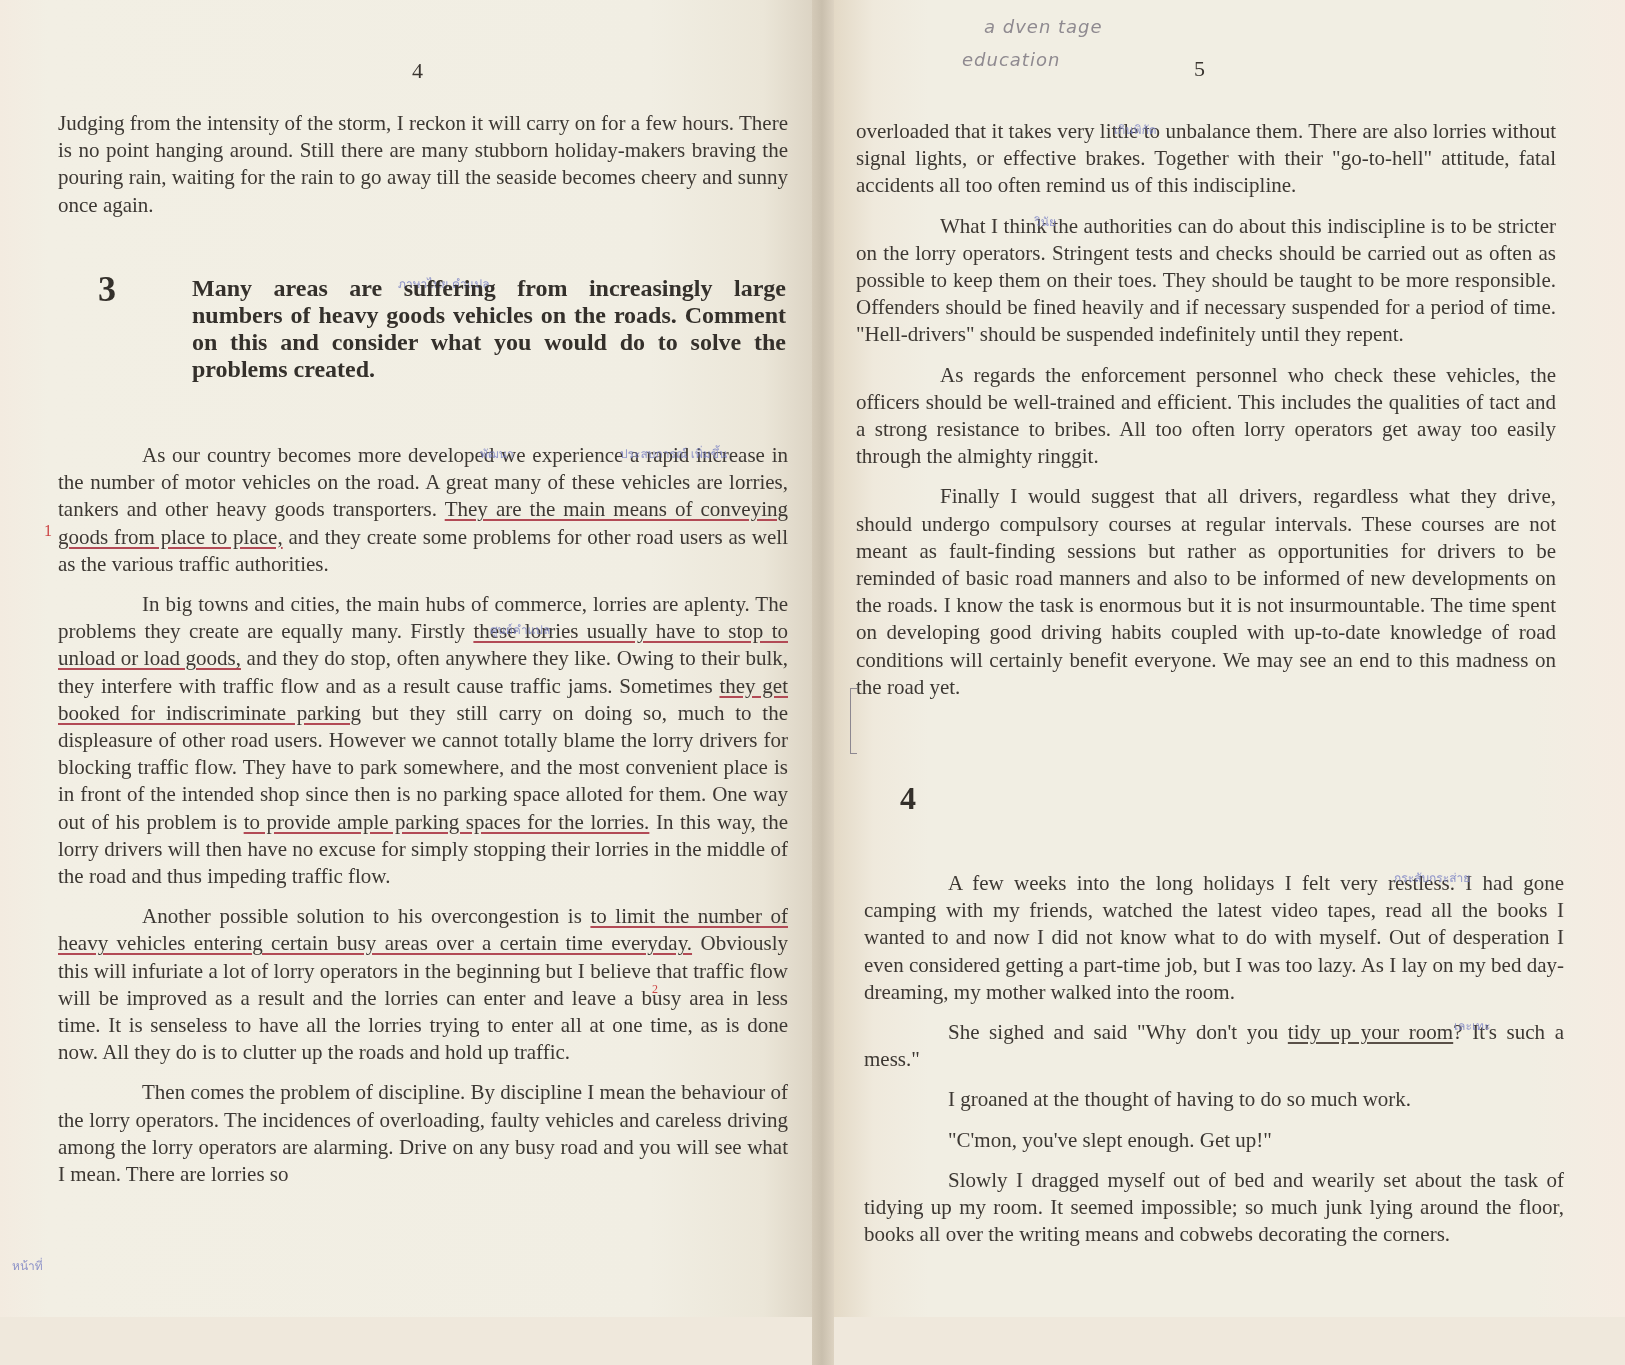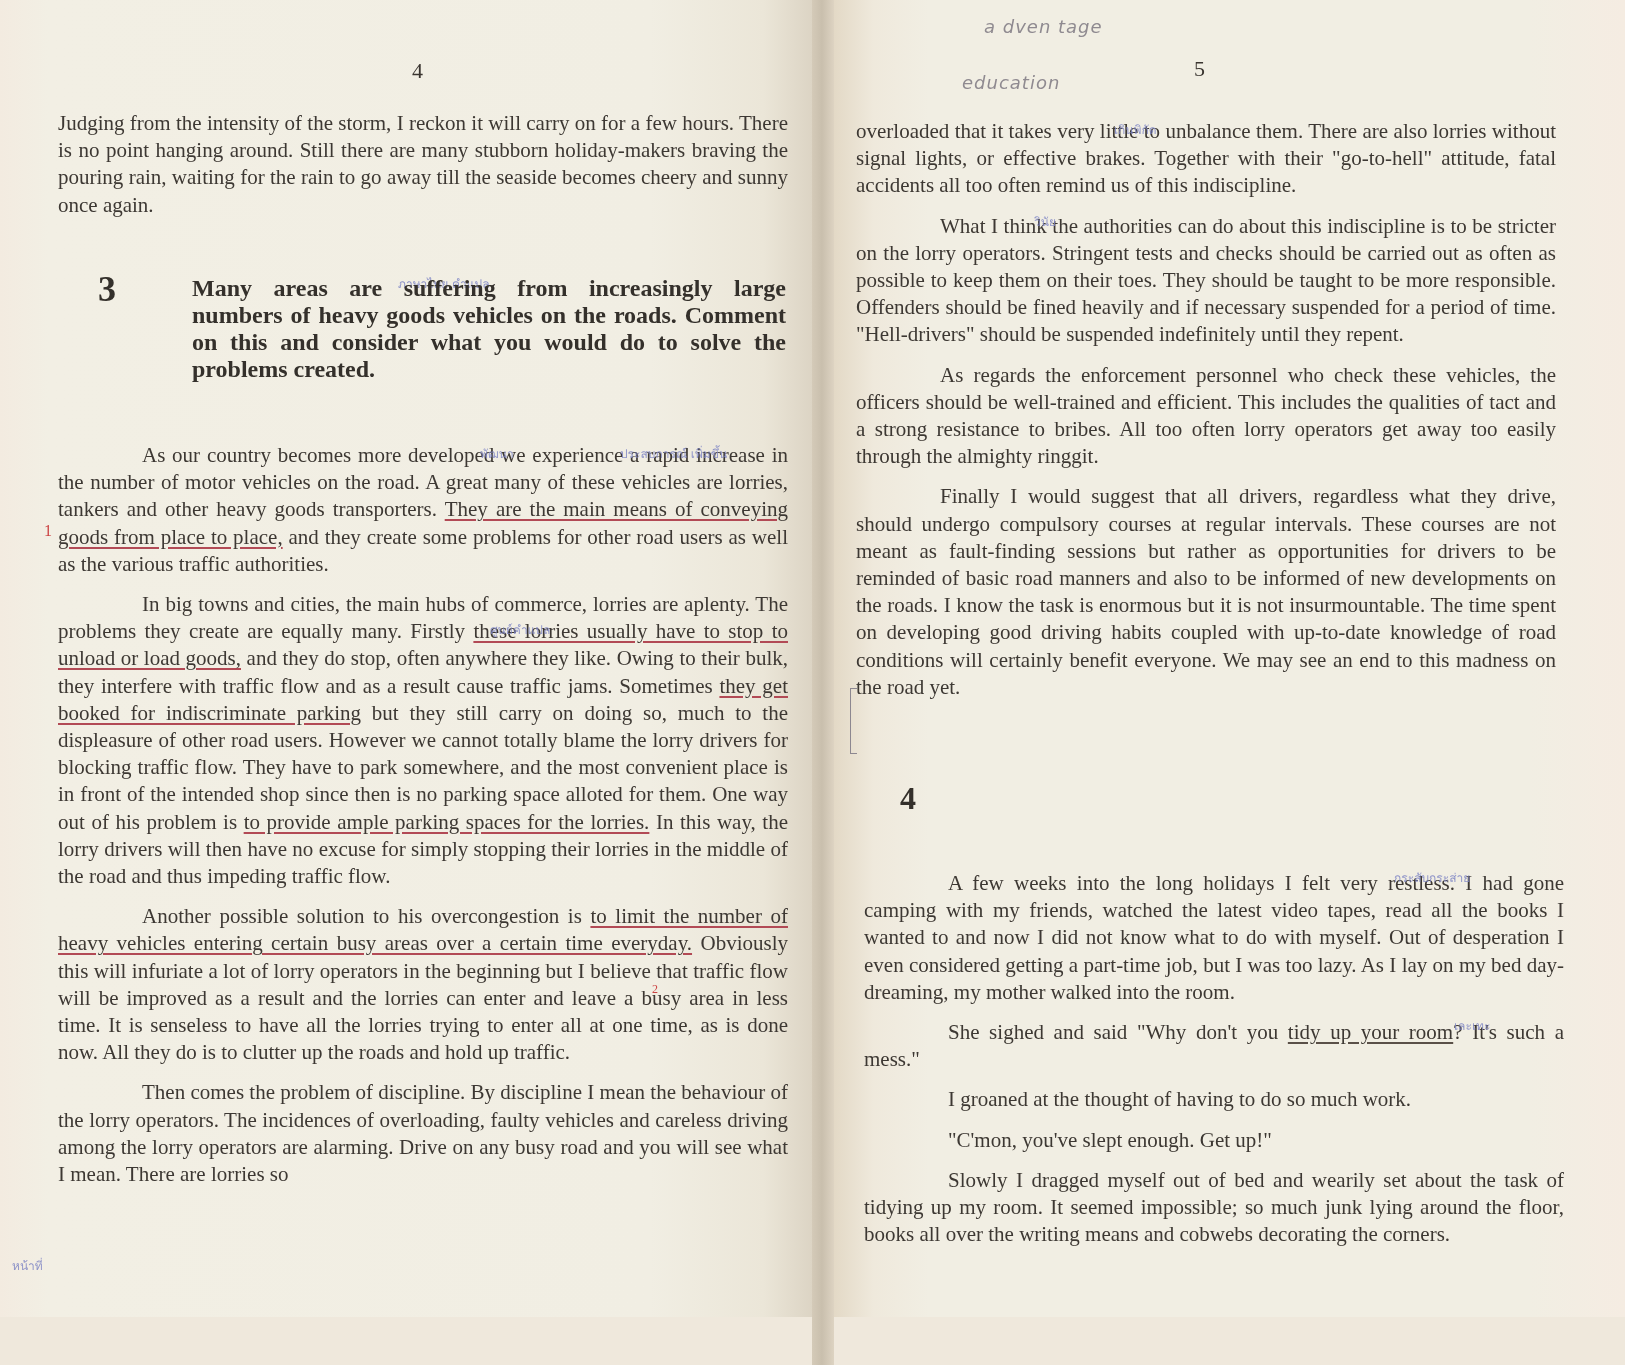--- a/index.html
+++ b/index.html
@@ -85,21 +85,21 @@
     <div class="annot" style="left:480px; top:428px;">พัฒนา</div>
     <div class="annot" style="left:620px; top:428px;">ประสบการณ์ เพิ่มขึ้น</div>
     <div class="annot" style="left:490px; top:604px;">ศูนย์คำแปล</div>
     <div class="annot" style="left:12px; top:1240px;">หน้าที่</div>
   </div>
 
   <div class="gutter"></div>
 
   <div class="page page-right">
     <div class="annot-pencil" style="left:150px; top:16px;">a dven tage</div>
-    <div class="annot-pencil" style="left:128px; top:72px;font-style:italic;">education</div>
+    <div class="annot-pencil" style="left:128px; top:49px;font-style:italic;">education</div>
     <div class="page-number" style="left:360px; top:56px;">5</div>
 
     <div class="text-block" style="left:22px; top:118px; width:700px;">
       <p>overloaded that it takes very little to unbalance them. There are also lorries without signal lights, or effective brakes. Together with their "go-to-hell" attitude, fatal accidents all too often remind us of this indiscipline.</p>
       <p class="indent">What I think the authorities can do about this indiscipline is to be stricter on the lorry operators. Stringent tests and checks should be carried out as often as possible to keep them on their toes. They should be taught to be more responsible. Offenders should be fined heavily and if necessary suspended for a period of time. "Hell-drivers" should be suspended indefinitely until they repent.</p>
       <p class="indent">As regards the enforcement personnel who check these vehicles, the officers should be well-trained and efficient. This includes the qualities of tact and a strong resistance to bribes. All too often lorry operators get away too easily through the almighty ringgit.</p>
       <p class="indent">Finally I would suggest that all drivers, regardless what they drive, should undergo compulsory courses at regular intervals. These courses are not meant as fault-finding sessions but rather as opportunities for drivers to be reminded of basic road manners and also to be informed of new developments on the roads. I know the task is enormous but it is not insurmountable. The time spent on developing good driving habits coupled with up-to-date knowledge of road conditions will certainly benefit everyone. We may see an end to this madness on the road yet.</p>
     </div>
 
     <div class="bracket" style="left:16px; top:688px; height:64px;"></div>

